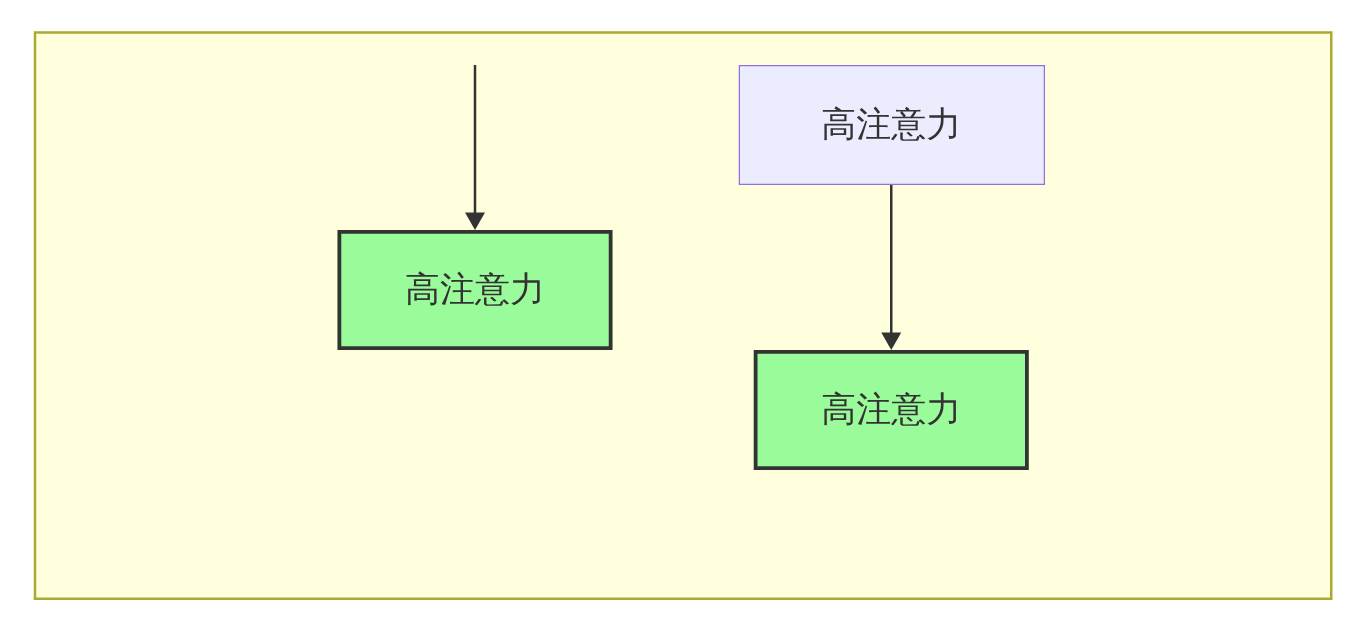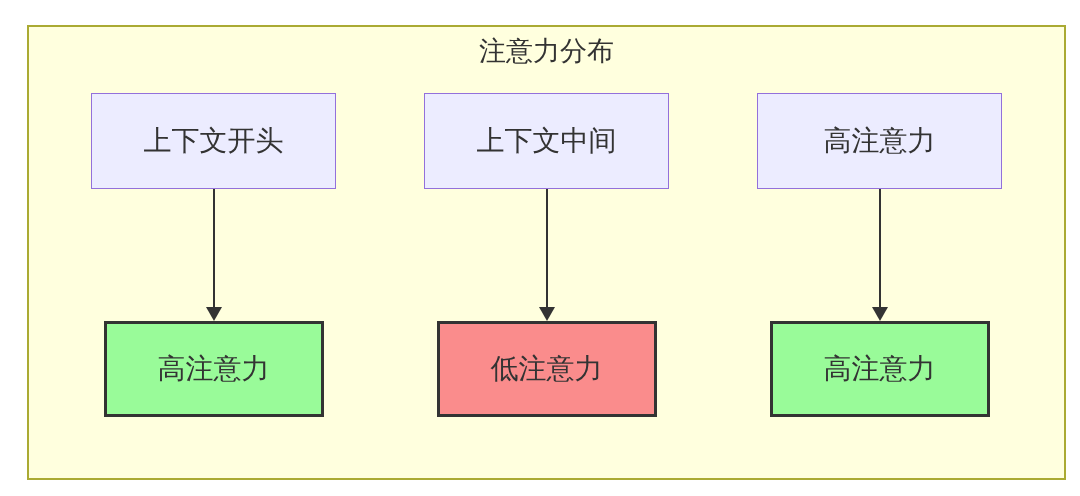--- a/index.html
+++ b/index.html
@@ -52,41 +52,31 @@
   .arrow { display: block; }
   .result-node {
     width: 220px; height: 96px;
     border: 3px solid var(--result-border, #333333);
   }
 </style>
 </head>
 <body>
 
 <div class="frame">
-  <div class="title">注意力分布</div>
 
   <div class="row">
 
     <div class="col">
-      <div class="node source-node">上下文开头</div>
       <svg class="arrow" width="18" height="132" viewBox="0 0 18 132">
         <line x1="9" y1="0" x2="9" y2="120" stroke="#333333" stroke-width="2"></line>
         <polygon points="1,118 17,118 9,132" fill="#333333"></polygon>
       </svg>
       <div class="node result-node" style="background-color: rgb(153, 251, 153);">高注意力</div>
     </div>
 
-    <div class="col">
-      <div class="node source-node">上下文中间</div>
-      <svg class="arrow" width="18" height="132" viewBox="0 0 18 132">
-        <line x1="9" y1="0" x2="9" y2="120" stroke="#333333" stroke-width="2"></line>
-        <polygon points="1,118 17,118 9,132" fill="#333333"></polygon>
-      </svg>
-      <div class="node result-node" style="background-color: rgb(250, 140, 140);">低注意力</div>
-    </div>
 
     <div class="col">
       <div class="node source-node">高注意力</div>
       <svg class="arrow" width="18" height="132" viewBox="0 0 18 132">
         <line x1="9" y1="0" x2="9" y2="120" stroke="#333333" stroke-width="2"></line>
         <polygon points="1,118 17,118 9,132" fill="#333333"></polygon>
       </svg>
       <div class="node result-node" style="background-color: rgb(153, 251, 153);">高注意力</div>
     </div>
 

